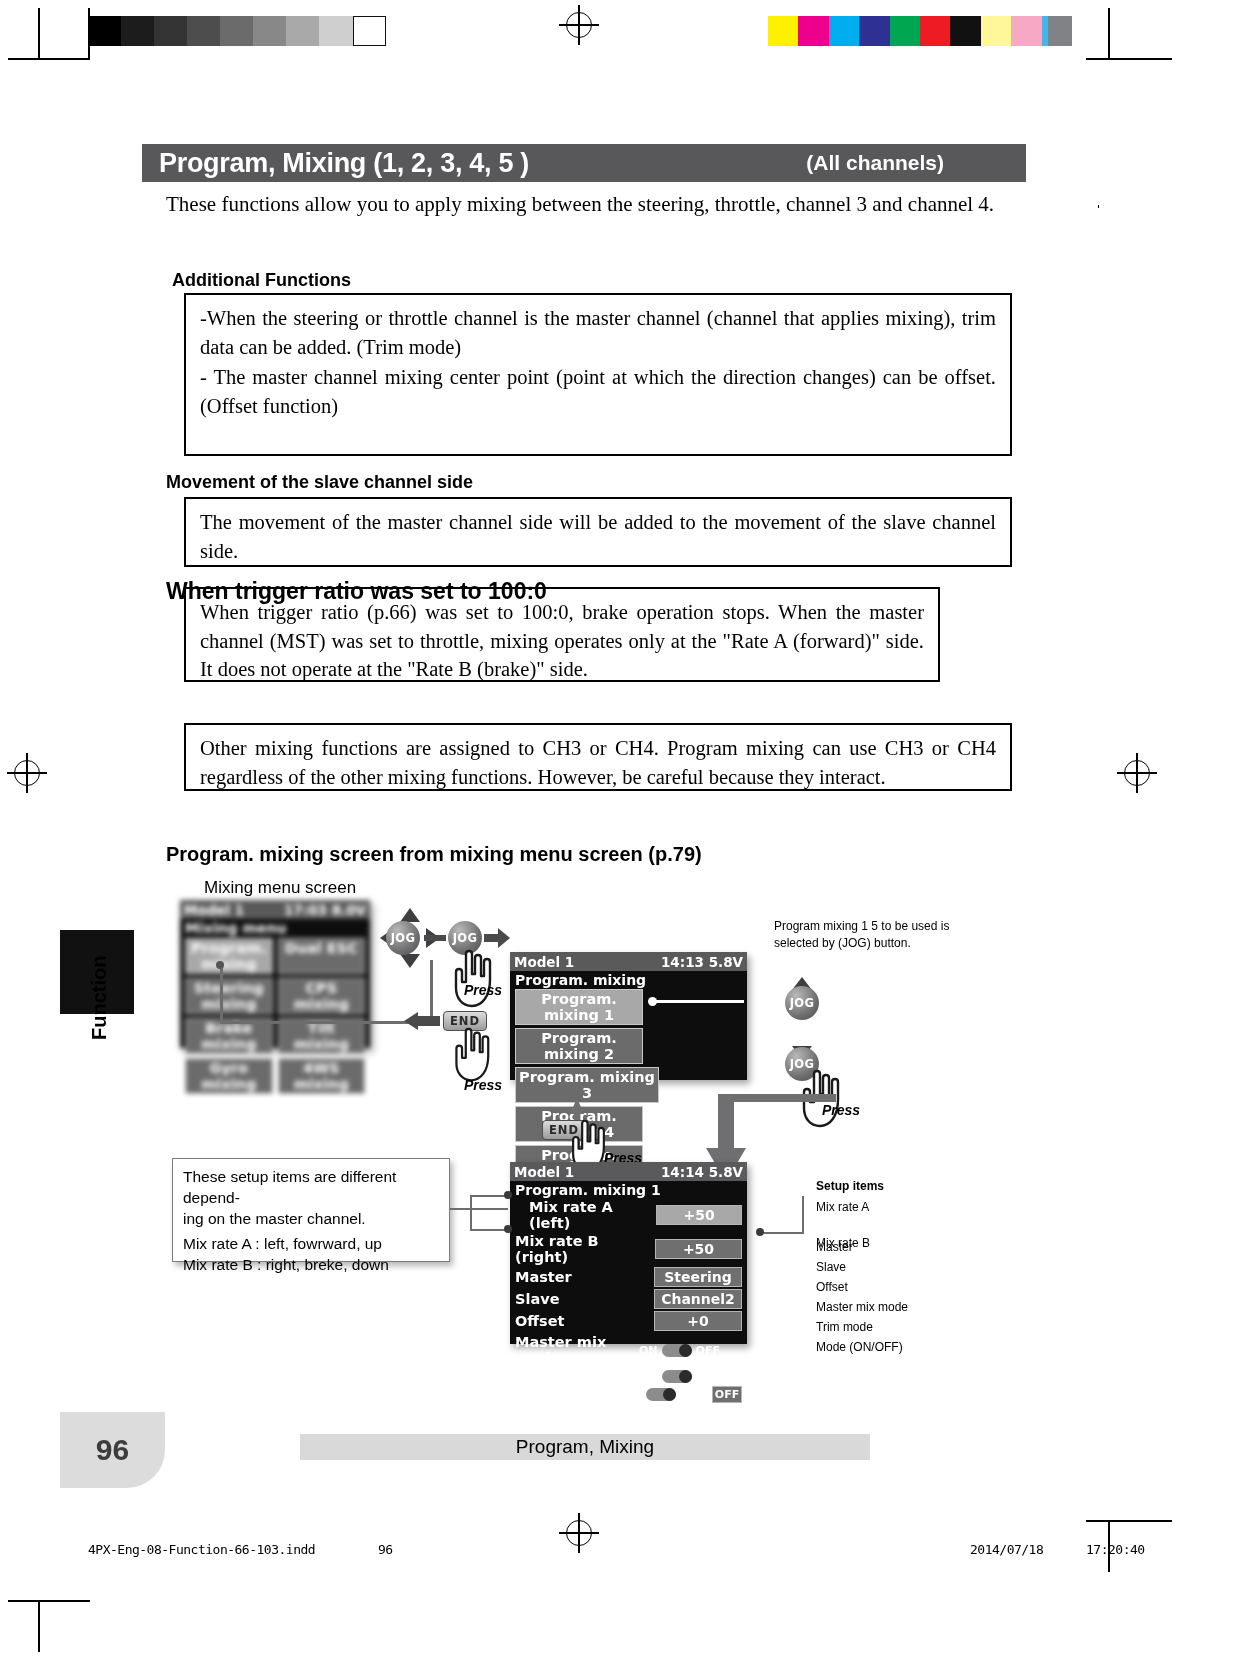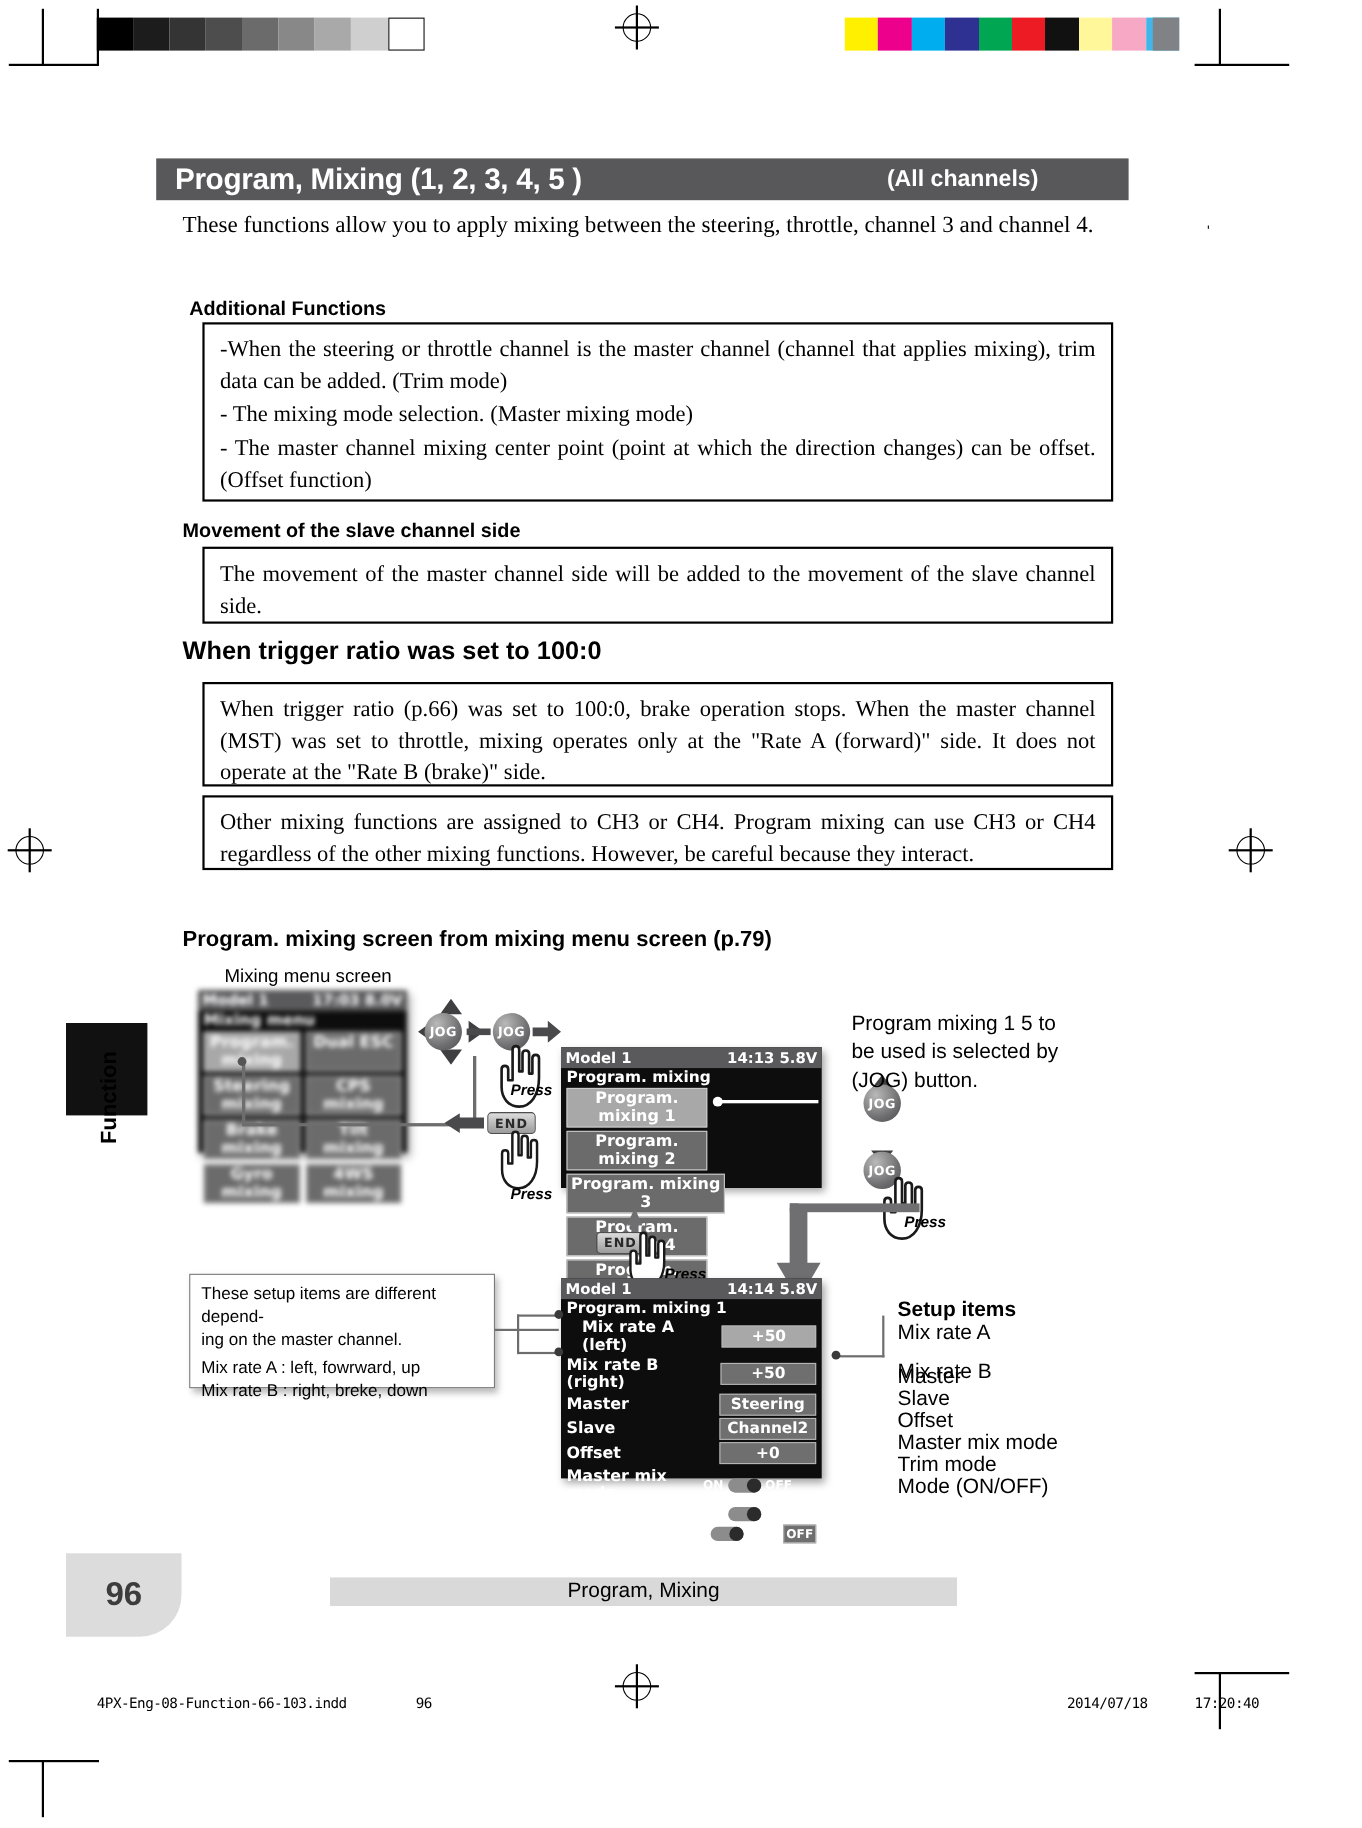--- a/index.html
+++ b/index.html
@@ -105,21 +105,21 @@
     font-family:"DejaVu Sans", sans-serif;
   }
   .arrow { position:absolute; }
   .press { position:absolute; font-size:14px; font-weight:bold; font-style:italic; }
 
   .callout {
     position:absolute; border:1px solid #7b7b7b; background:#fff;
     box-shadow:3px 4px 6px rgba(0,0,0,0.28); padding:8px 10px;
     font-size:15.5px; line-height:1.35;
   }
-  .sideinfo { position:absolute; font-size:19px; line-height:1.38; }
+  .sideinfo { position:absolute; font-size:12px; line-height:1.38; }
   .sideinfo.bold { font-weight:bold; }
 
   
   .sidetab {
     position:absolute; left:60px; top:930px; width:74px; height:84px; background:#111;
   }
   .sideword {
     position:absolute; left:88px; top:1040px; font-size:20px; font-weight:bold;
     transform:rotate(-90deg); transform-origin:left top; white-space:nowrap;
   }
@@ -191,31 +191,30 @@
 <div class="title-bar">
   <span class="t-main">Program, Mixing (1, 2, 3, 4, 5 )</span>
   <span class="t-sub">(All channels)</span>
 </div>
 
 <div class="intro serif">These functions allow you to apply mixing between the steering, throttle, channel 3 and channel 4.</div>
 
 <div class="sec-head" style="left:172px; top:270px;">Additional Functions</div>
 <div class="boxed serif" style="left:184px; top:293px; width:828px; height:163px;">
   <p>-When the steering or throttle channel is the master channel (channel that applies mixing), trim data can be added. (Trim mode)</p>
-  <p>- The mixing mode selection. (Master mixing mode)</p>
   <p>- The master channel mixing center point (point at which the direction changes) can be offset. (Offset function)</p>
 </div>
 
 <div class="sec-head" style="left:166px; top:472px;">Movement of the slave channel side</div>
 <div class="boxed serif" style="left:184px; top:497px; width:828px; height:70px;">
   <p>The movement of the master channel side will be added to the movement of the slave channel side.</p>
 </div>
 
 <div class="sec-head big" style="left:166px; top:578px;">When trigger ratio was set to 100:0</div>
-<div class="boxed serif" style="left:184px; top:620px; width:828px; height:95px;">
+<div class="boxed serif" style="left:184px; top:587px; width:756px; height:95px;">
   <p>When trigger ratio (p.66) was set to 100:0, brake operation stops. When the master channel (MST) was set to throttle, mixing operates only at the "Rate A (forward)" side. It does not operate at the "Rate B (brake)" side.</p>
 </div>
 
 <div class="boxed serif" style="left:184px; top:723px; width:828px; height:68px;">
   <p>Other mixing functions are assigned to CH3 or CH4. Program mixing can use CH3 or CH4 regardless of the other mixing functions. However, be careful because they interact.</p>
 </div>
 
 <div class="sec-head big" style="left:166px; top:843px; font-size:20px;">Program. mixing screen from mixing menu screen (p.79)</div>
 <div class="dlabel" style="left:204px; top:878px; font-size:17px;">Mixing menu screen</div>
 

